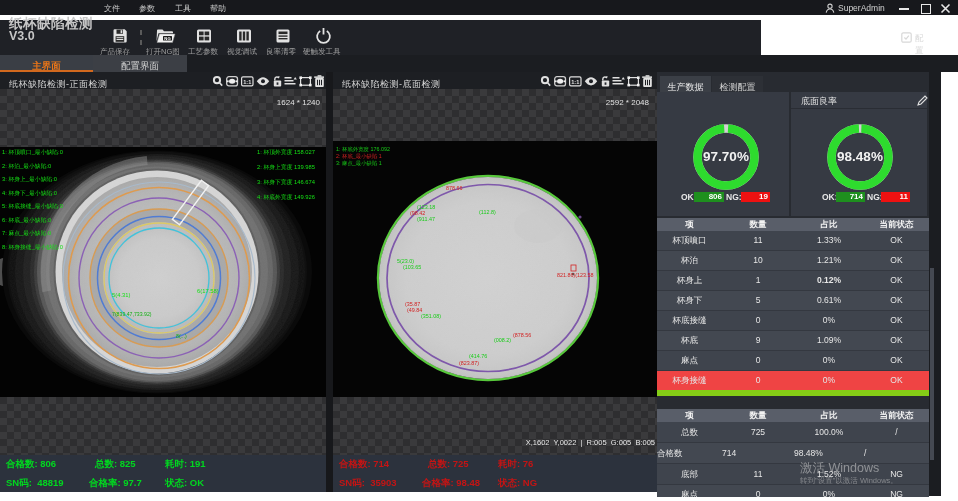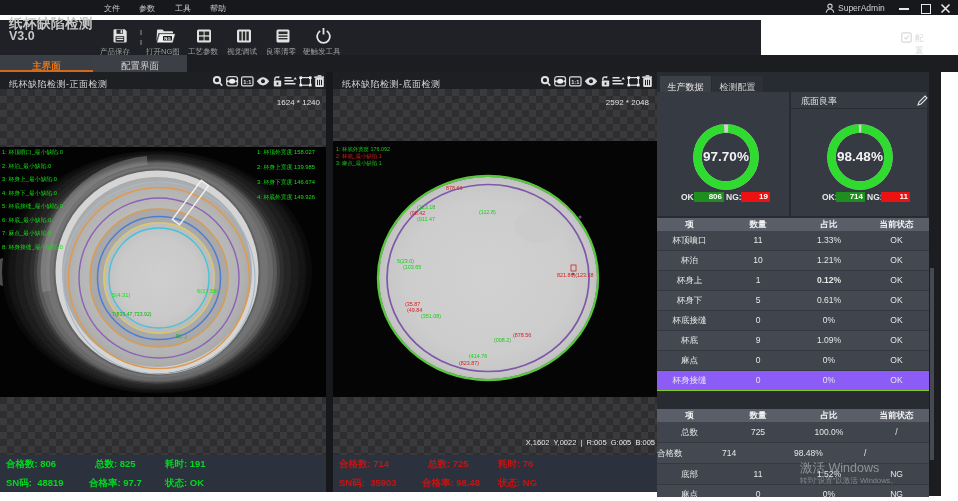--- a/index.html
+++ b/index.html
@@ -449,21 +449,21 @@
           <div style="width:72px;">9</div>
           <div style="width:70px;">1.09%</div>
           <div style="width:65px;">OK</div>
       </div>
       <div class="trow" style="display:flex;height:19px;line-height:19px;background:#3f444d;border-bottom:1px solid #343840;text-align:center;">
         <div style="width:65px;">麻点</div>
           <div style="width:72px;">0</div>
           <div style="width:70px;">0%</div>
           <div style="width:65px;">OK</div>
       </div>
-      <div class="trow" style="display:flex;height:19px;line-height:19px;background:#8b5cf6;border-bottom:1px solid #84cc16;text-align:center;">
+      <div class="trow" style="display:flex;height:19px;line-height:19px;background:#ef4444;border-bottom:6px solid #84cc16;text-align:center;">
         <div style="width:65px;">杯身接缝</div>
           <div style="width:72px;">0</div>
           <div style="width:70px;">0%</div>
           <div style="width:65px;">OK</div>
       </div>
     </div>
 
     <div id="table2" class="abs" style="left:0;top:337px;width:272px;font-size:8.5px;color:#e6e6e6;">
       <div style="display:flex;height:13px;line-height:13px;background:#595e69;font-weight:bold;color:#f2f2f2;text-align:center;">
         <div style="width:65px;">项</div>

